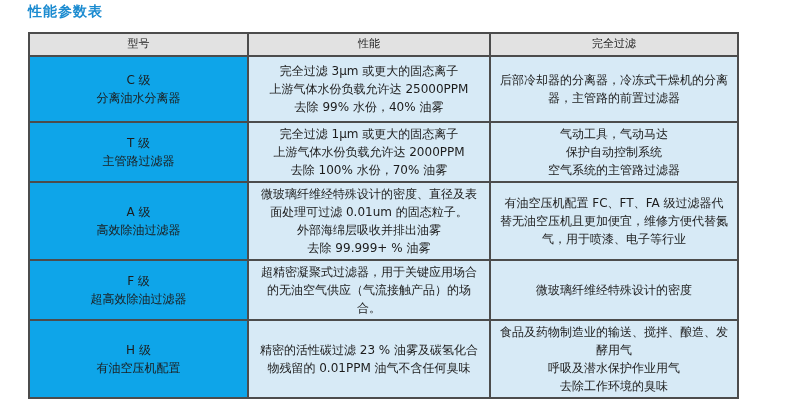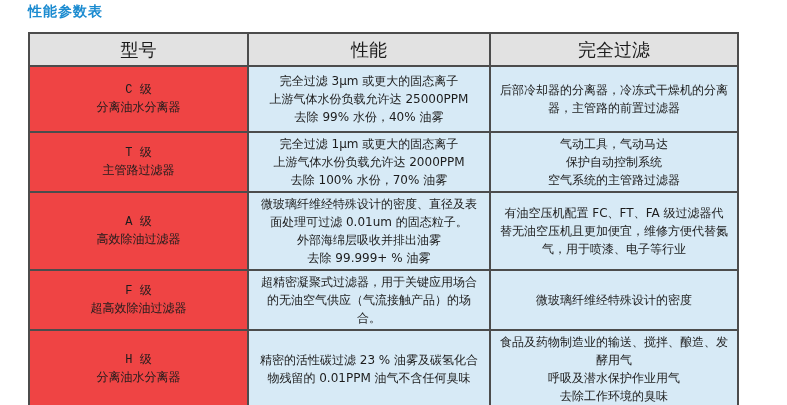--- a/index.html
+++ b/index.html
@@ -24,24 +24,24 @@
     border: 2px solid #4c4c4c;
     text-align: center; vertical-align: middle;
     font-size: 12px; color: #1c1c1c;
     white-space: pre-line;
     padding: 2px 8px;
     line-height: 1.5;
   }
   .spec-table th {
     background: #e2e2e2;
     font-weight: normal;
-    font-size: 18px;
+    font-size: 11px;
     height: 14px;
   }
-  .spec-table td.model { background: #ef4444; font-family: Liberation Mono, monospace; }
+  .spec-table td.model { background: #0ea5e9; }
   .spec-table td.perf, .spec-table td.app { background: #d7eaf6; }
   tr.r0 { height: 66px; }
   tr.r1 { height: 52px; }
   tr.r2 { height: 70px; }
   tr.r3 { height: 58px; }
   tr.r4 { height: 65px; }
   col.c-model { width: 219px; }
   col.c-perf  { width: 242px; }
   col.c-app   { width: 248px; }
 </style>
@@ -92,21 +92,21 @@
         <td class="app">有油空压机配置 FC、FT、FA 级过滤器代替无油空压机且更加便宜，维修方便代替氮气，用于喷漆、电子等行业</td>
       </tr>
       <tr class="r3">
         <td class="model">F 级
 超高效除油过滤器</td>
         <td class="perf">超精密凝聚式过滤器，用于关键应用场合的无油空气供应（气流接触产品）的场合。</td>
         <td class="app">微玻璃纤维经特殊设计的密度</td>
       </tr>
       <tr class="r4">
         <td class="model">H 级
-分离油水分离器</td>
+有油空压机配置</td>
         <td class="perf">精密的活性碳过滤 23 % 油雾及碳氢化合物残留的 0.01PPM 油气不含任何臭味</td>
         <td class="app">食品及药物制造业的输送、搅拌、酿造、发酵用气
 呼吸及潜水保护作业用气
 去除工作环境的臭味</td>
       </tr>
     </tbody>
   </table>
 </div>
 
 </body></html>

